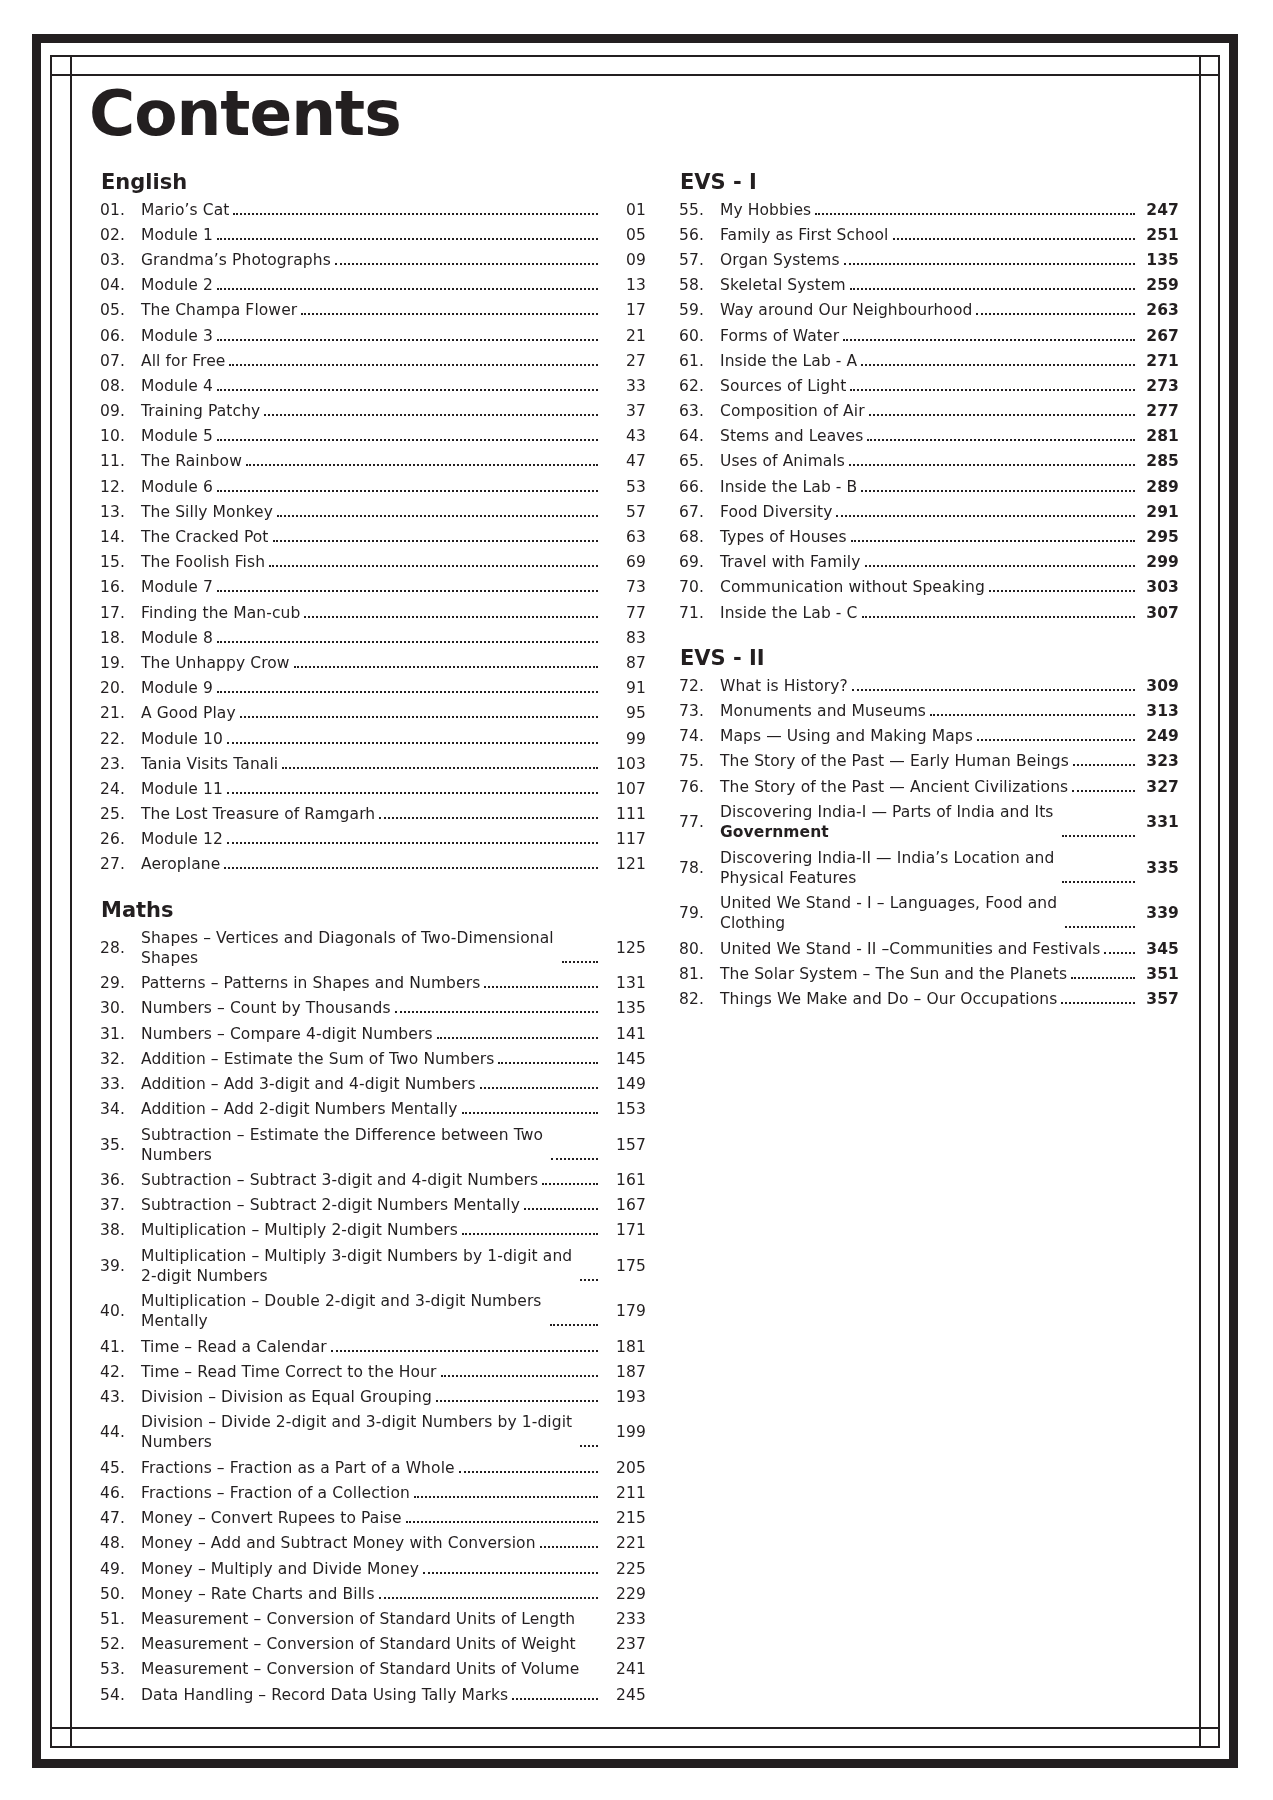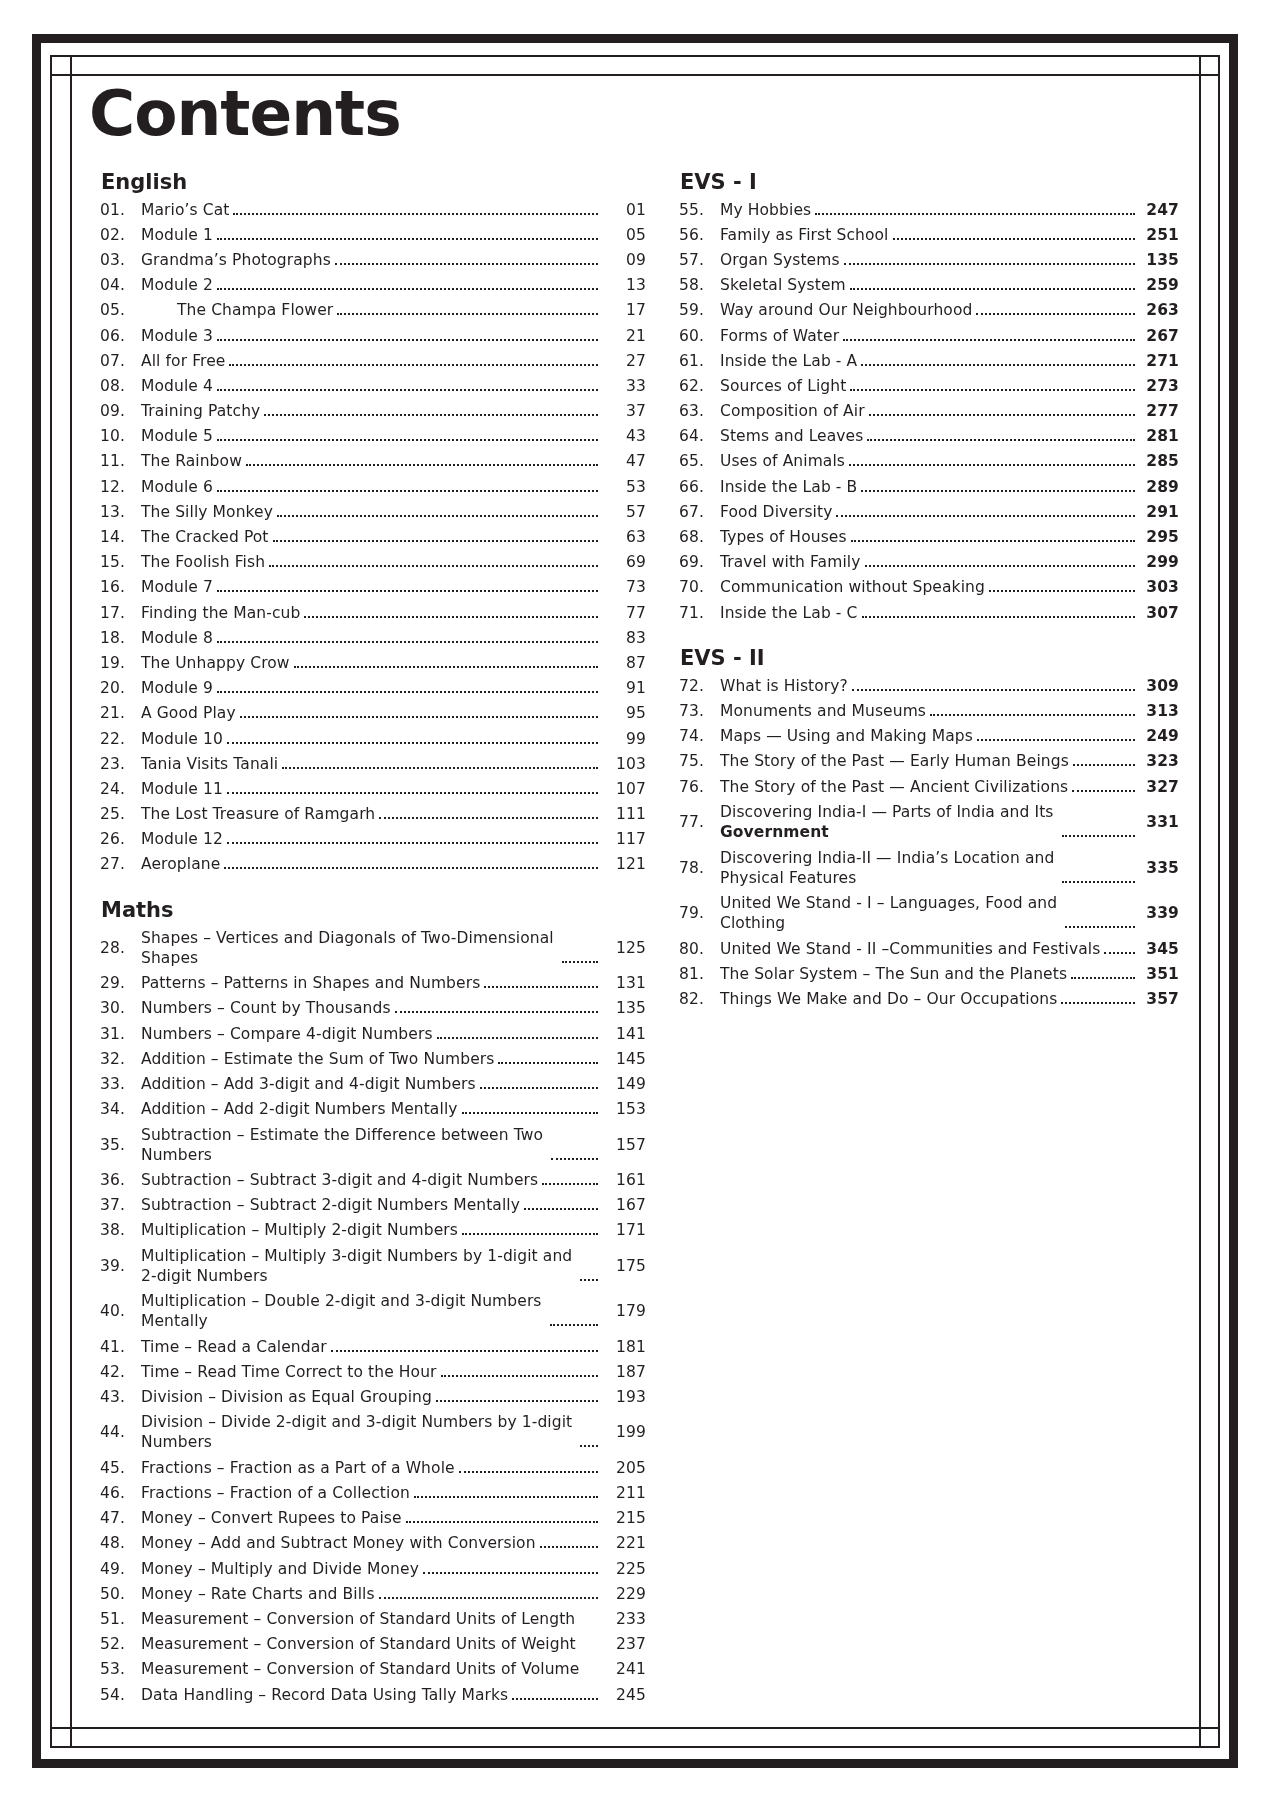--- a/index.html
+++ b/index.html
@@ -82,21 +82,21 @@
         <span class="num">04.</span>
         <span class="body">
           <span class="txt"><span class="txt-inner" style="display: inline;">Module 2</span></span>
           <span class="dots"></span>
         </span>
         <span class="pg">13</span>
       </div>
       <div class="row">
         <span class="num">05.</span>
         <span class="body">
-          <span class="txt"><span class="txt-inner" style="display: inline; margin-left: 36px;">The Champa Flower</span></span>
+          <span class="txt"><span class="txt-inner" style="display: inline;">The Champa Flower</span></span>
           <span class="dots"></span>
         </span>
         <span class="pg">17</span>
       </div>
       <div class="row">
         <span class="num">06.</span>
         <span class="body">
           <span class="txt"><span class="txt-inner" style="display: inline;">Module 3</span></span>
           <span class="dots"></span>
         </span>

